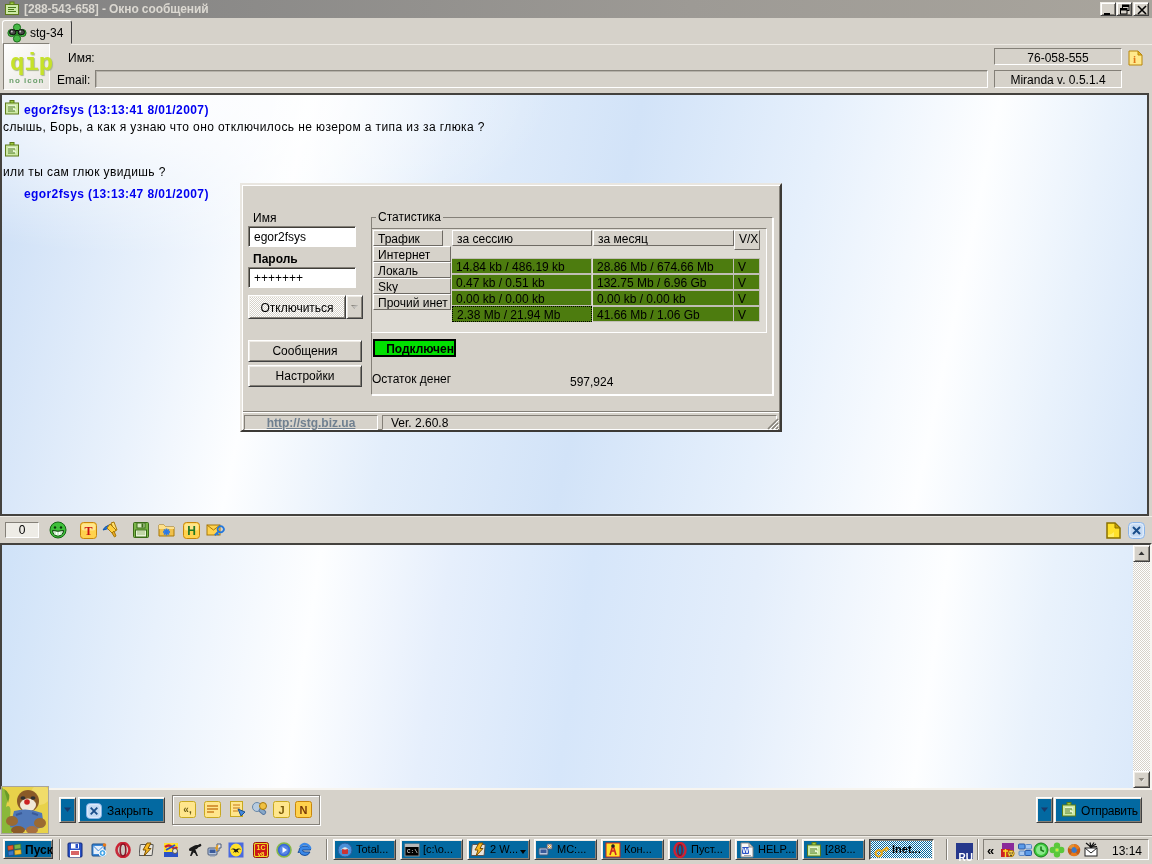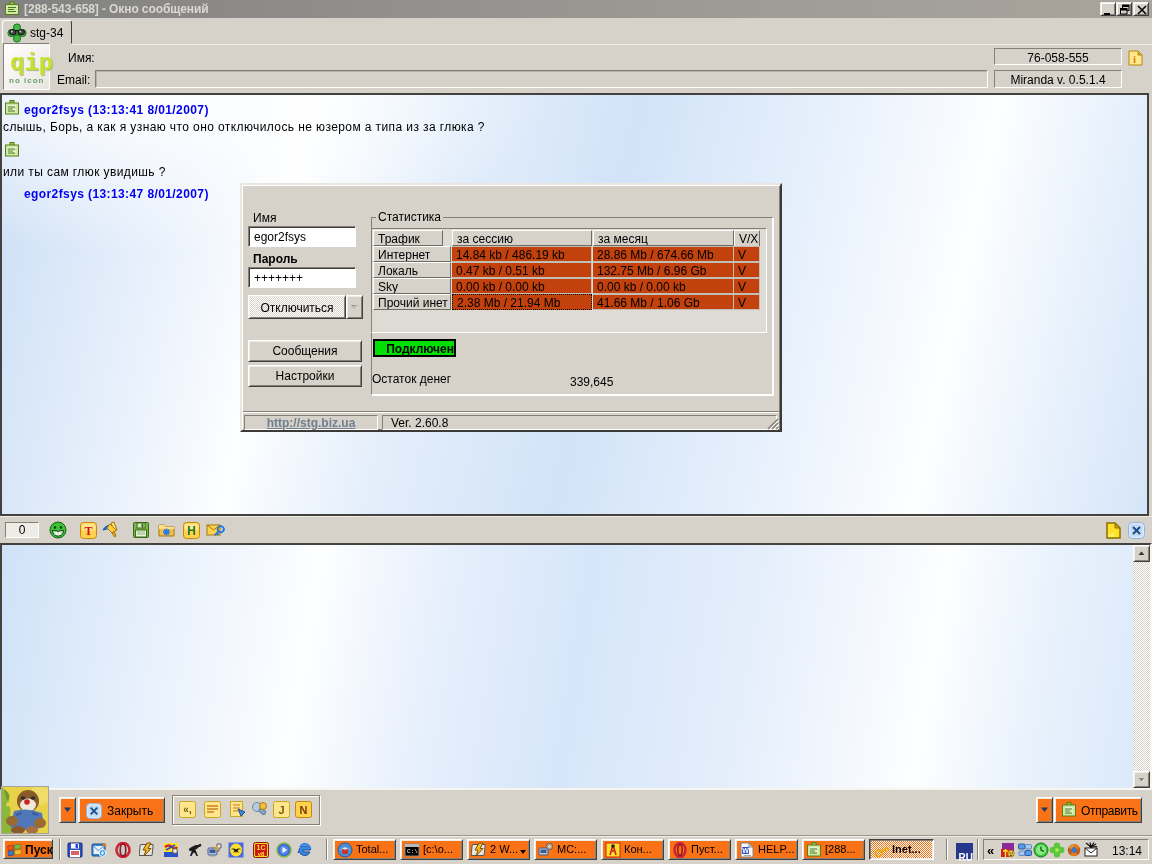--- a/index.html
+++ b/index.html
@@ -34,35 +34,35 @@
 #dlgtitle{position:absolute;left:3px;top:3px;width:532px;height:18px;background:linear-gradient(90deg,#0c1e78 0%,#2c4590 40%,#5f83c4 75%,#9dbde8 100%);}
 #dlgtitle .txt{position:absolute;left:22px;top:2px;font-size:12px;font-weight:bold;color:#fff;}
 .dbtn{position:absolute;top:2px;width:15px;height:14px;background:#d6d2ca;border:1px solid;border-color:#efece6 #404040 #404040 #efece6;box-shadow:inset 1px 1px 0 #ffffff,inset -1px -1px 0 #848078;}
 .dlabel{position:absolute;font-size:12px;color:#000;}
 .dinput{position:absolute;background:#fff;border:1px solid;border-color:#848078 #ffffff #ffffff #848078;box-shadow:inset 1px 1px 0 #403e39,inset 2px 2px 0 #fff;font-size:12px;color:#000;padding:3px 0 0 5px;}
 .dbutton{position:absolute;background:#d6d2ca;border:1px solid;border-color:#ffffff #404040 #404040 #ffffff;box-shadow:inset 1px 1px 0 #efece6,inset -1px -1px 0 #848078;font-size:12px;color:#000;text-align:center;}
 
 #stattbl{position:absolute;left:131px;top:44px;width:396px;height:105px;background:#dedbd4;border:1px solid;border-color:#848078 #ffffff #ffffff #848078;}
 .tcell{position:absolute;font-size:12px;color:#000;padding:1px 0 0 4px;white-space:nowrap;overflow:hidden;}
 .traised{background:#d6d2ca;border:1px solid;border-color:#ffffff #6e6a64 #6e6a64 #ffffff;}
-.tflat{background:#c2410c;border:1px solid #c1beb6;border-left:none;}
+.tflat{background:#4d7c0f;border:1px solid #c1beb6;border-left:none;margin-top:12px;}
 
 .spanel{position:absolute;background:#d6d2ca;border:1px solid;border-color:#848078 #ffffff #ffffff #848078;font-size:12px;color:#000;}
 
 #toolbar{left:0;top:516px;width:1152px;height:27px;background:#d6d2ca;border-top:1px solid #efece6;}
 
 #inparea{left:0;top:543px;width:1152px;height:247px;border:2px solid #44423e;border-bottom-color:#f7f5f0;border-right-color:#f7f5f0;
 background:linear-gradient(99deg,#cfe2f8 0%,#e8f1fc 14%,#fdfeff 27%,#e6effc 38%,#d6e6fa 50%,#e4eefb 64%,#fdfeff 80%,#e9f2fc 89%,#d9e8fa 100%);}
 #vscroll{position:absolute;right:0px;top:0px;width:17px;height:243px;background-color:#d6d2ca;background-image:linear-gradient(45deg,#fff 25%,transparent 25%,transparent 75%,#fff 75%),linear-gradient(45deg,#fff 25%,transparent 25%,transparent 75%,#fff 75%);background-size:2px 2px;background-position:0 0,1px 1px;}
 .sbtn{position:absolute;left:0;width:17px;height:17px;background:#d6d2ca;border:1px solid;border-color:#ffffff #404040 #404040 #ffffff;box-shadow:inset 1px 1px 0 #efece6,inset -1px -1px 0 #848078;}
 
 #btnbar{left:0;top:790px;width:1152px;height:46px;background:#d6d2ca;border-bottom:1px solid #9a968e;}
 
 #taskbar{left:0;top:836px;width:1152px;height:28px;background:#d6d2ca;border-top:1px solid #efece6;}
-.tbtn{position:absolute;top:2px;height:21px;background:#f97316;border:1px solid;border-color:#ffffff #404040 #404040 #ffffff;box-shadow:inset 1px 1px 0 #efece6,inset -1px -1px 0 #848078;font-size:11px;color:#000;text-align:center;}
+.tbtn{position:absolute;top:2px;height:21px;background:#0369a1;border:1px solid;border-color:#ffffff #404040 #404040 #ffffff;box-shadow:inset 1px 1px 0 #efece6,inset -1px -1px 0 #848078;font-size:11px;color:#000;text-align:center;}
 .tbtn .lbl{position:absolute;left:22px;top:3px;white-space:nowrap;}
 .tbtn svg{position:absolute;left:3px;top:2px;}
 .tsep{position:absolute;top:2px;width:2px;height:21px;border-left:1px solid #848078;border-right:1px solid #ffffff;}
 .qicon{position:absolute;top:5px;width:16px;height:16px;}
 </style></head>
 <body>
 
 <div class="abs" id="titlebar">
   <svg class="abs icon16" style="left:4px;top:1px" viewBox="0 0 16 16">
       <rect x="6" y="1" width="4" height="4" fill="#9bca3c" stroke="#5d7a19"></rect>
@@ -199,21 +199,21 @@
         <div class="tcell tflat" style="left:80px;top:49px;width:140px;height:16px;">0.00 kb / 0.00 kb</div>
         <div class="tcell tflat" style="left:221px;top:49px;width:141px;height:16px;">0.00 kb / 0.00 kb</div>
         <div class="tcell tflat" style="left:362px;top:49px;width:26px;height:16px;">V</div>
         <div class="tcell traised" style="left:1px;top:65px;width:78px;height:16px;">Прочий инет</div>
         <div class="tcell tflat" style="left:80px;top:65px;width:140px;height:16px;border:1px dotted #000;">2.38 Mb / 21.94 Mb</div>
         <div class="tcell tflat" style="left:221px;top:65px;width:141px;height:16px;">41.66 Mb / 1.06 Gb</div>
         <div class="tcell tflat" style="left:362px;top:65px;width:26px;height:16px;">V</div>
       </div>
   <div style="position:absolute;left:133px;top:155px;width:83px;height:18px;background:#00e000;border:2px solid #000;text-align:right;font-size:12px;font-weight:bold;padding-top:1px;">Подключен</div>
   <div class="dlabel" style="left:132px;top:188px;">Остаток денег</div>
-  <div class="dlabel" style="left:330px;top:191px;">339,645</div>
+  <div class="dlabel" style="left:330px;top:191px;">597,924</div>
 
   <div style="position:absolute;left:3px;top:227px;width:536px;height:1px;background:#848078;"></div>
   <div style="position:absolute;left:3px;top:228px;width:536px;height:1px;background:#fff;"></div>
   <div class="spanel" style="left:4px;top:231px;width:134px;height:15px;text-align:center;"><span style="font-weight:bold;color:#708090;text-decoration:underline;font-size:12px;position:relative;top:0px;">http://stg.biz.ua</span></div>
   <div class="spanel" style="left:142px;top:231px;width:395px;height:15px;padding-left:8px;">Ver. 2.60.8</div>
   <svg style="position:absolute;left:527px;top:234px" width="12" height="12" viewBox="0 0 12 12">
         <g stroke="#848078" stroke-width="1.6">
           <line x1="11" y1="1" x2="1" y2="11"></line>
           <line x1="11" y1="5" x2="5" y2="11"></line>
           <line x1="11" y1="9" x2="9" y2="11"></line>

